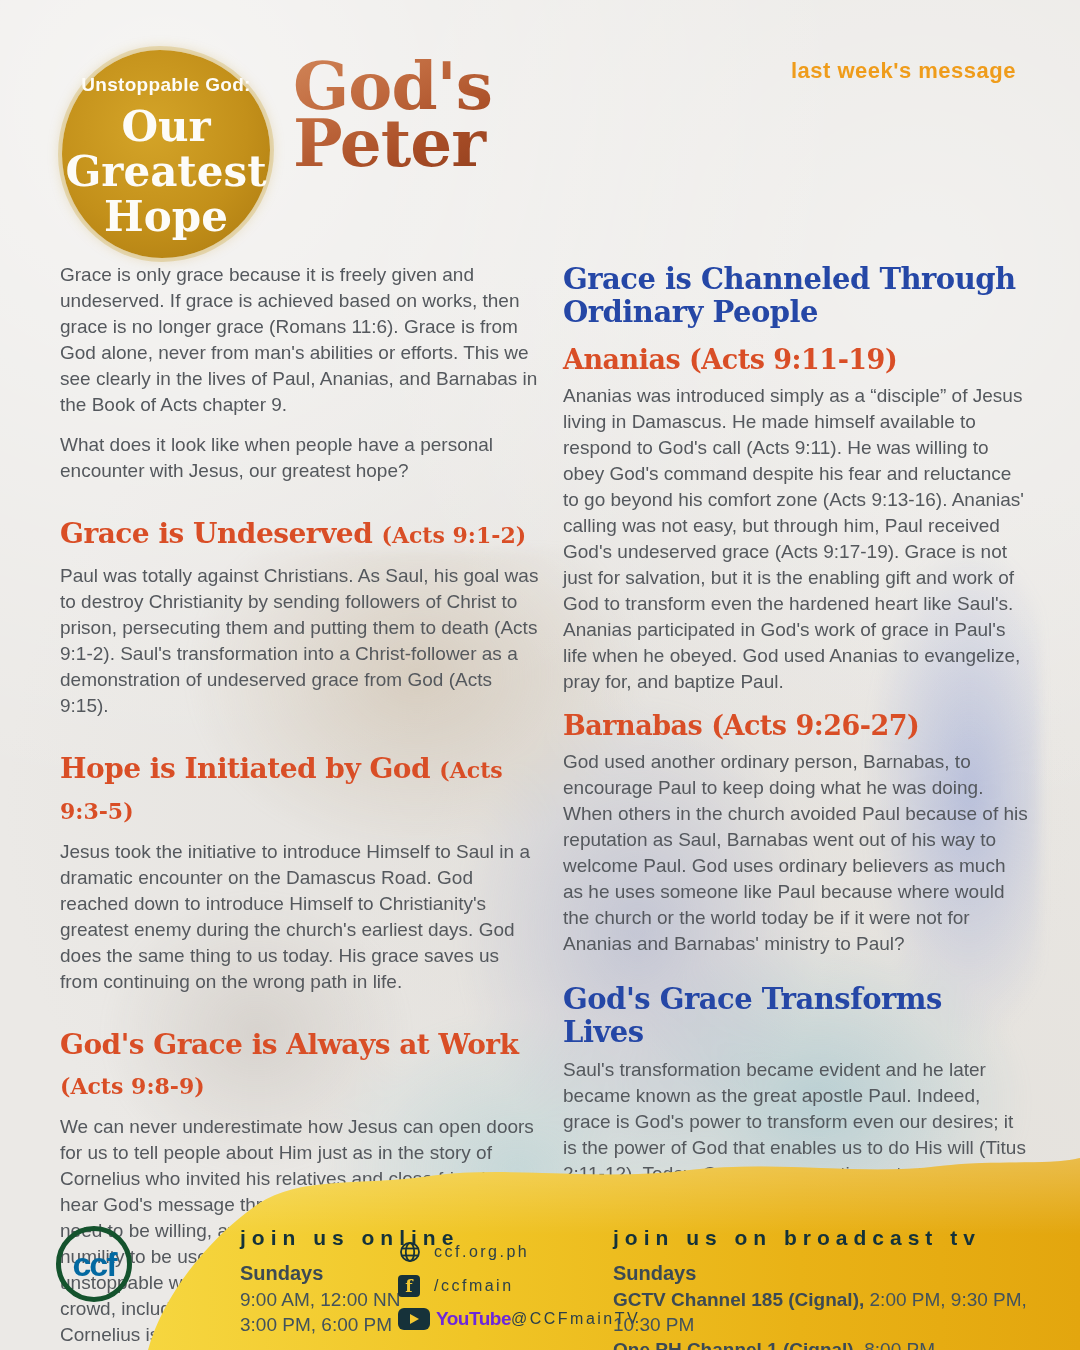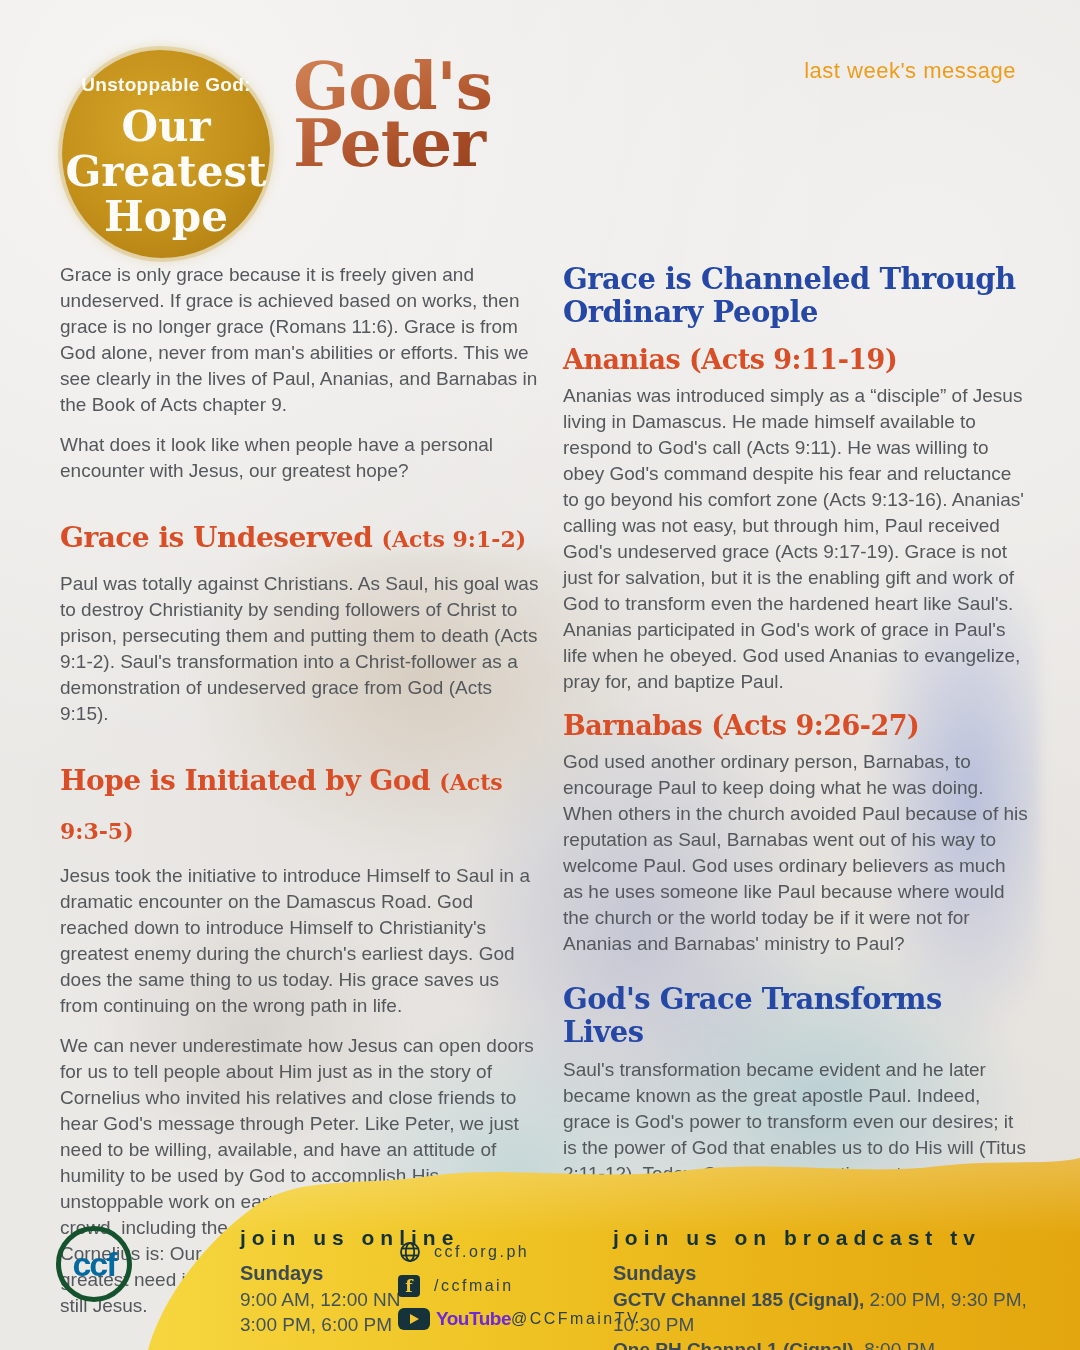--- a/index.html
+++ b/index.html
@@ -49,30 +49,30 @@
   }
   @supports ((-webkit-background-clip:text) or (background-clip:text)){
     .main-title{
       background:linear-gradient(155deg,#d08457 0%, #c06a3f 35%, #a94e27 70%, #94401f 100%);
       -webkit-background-clip:text;background-clip:text;
       -webkit-text-fill-color:transparent;color:transparent;
     }
   }
   .last-week{
     position:absolute;right:64px;top:58px;
-    color:#ef9c1b;font-weight:normal;font-size:22px;letter-spacing:.5px;text-align:center;
+    color:#ef9c1b;font-weight:bold;font-size:22px;letter-spacing:.5px;text-align:center;
   }
   
   .col{position:absolute;color:#54585d;font-size:19px;line-height:26px;}
   .col-left{left:60px;top:262px;width:482px;}
   .col-right{left:563px;top:255px;width:465px;}
   .col p{margin:0 0 14px 0;}
   h3.sec{
     font-family:"DejaVu Serif", serif;font-weight:bold;
-    color:#d94e26;font-size:28px;line-height:48px;margin:30px 0 8px 0;letter-spacing:-.5px;
+    color:#d94e26;font-size:28px;line-height:40px;margin:30px 0 8px 0;letter-spacing:-.5px;
   }
   h3.sec .ref, h2.blue .ref{font-size:22px;letter-spacing:0;}
   h2.blue{
     font-family:"DejaVu Serif", serif;font-weight:bold;
     color:#2547a6;font-size:29px;line-height:33px;margin:26px 0 8px 0;letter-spacing:-.5px;
   }
   h2.blue.first{margin-top:8px;}
   h3.sub{
     font-family:"DejaVu Serif", serif;font-weight:bold;
     color:#d94e26;font-size:27px;line-height:30px;margin:16px 0 8px 0;letter-spacing:-.5px;
@@ -134,20 +134,24 @@
     <span class="ref">(Acts 9:1-2)</span>
   </h3>
   <p>Paul was totally against Christians. As Saul, his goal was to destroy Christianity by sending followers of Christ to prison, persecuting them and putting them to death (Acts 9:1-2). Saul's transformation into a Christ-follower as a demonstration of undeserved grace from God (Acts 9:15).</p>
 
   <h3 class="sec">
     <span>Hope is Initiated by God</span>
     <span class="ref">(Acts 9:3-5)</span>
   </h3>
   <p>Jesus took the initiative to introduce Himself to Saul in a dramatic encounter on the Damascus Road. God reached down to introduce Himself to Christianity's greatest enemy during the church's earliest days. God does the same thing to us today. His grace saves us from continuing on the wrong path in life.</p>
 
+  <h3 class="sec">
+    <span>God's Grace is Always at Work</span>
+    <span class="ref">(Acts 9:8-9)</span>
+  </h3>
   <p>We can never underestimate how Jesus can open doors for us to tell people about Him just as in the story of Cornelius who invited his relatives and close friends to hear God's message through Peter. Like Peter, we just need to be willing, available, and have an attitude of humility to be used by God to accomplish His unstoppable work on earth. Peter's message to the crowd, including the successful, upright, and devout man Cornelius is: Our greatest problem is still sin. Our greatest need is still forgiveness. Our greatest hope is still Jesus.</p>
 </div>
 
 <div class="col col-right">
   <h2 class="blue first">Grace is Channeled Through Ordinary People</h2>
 
   <h3 class="sub">
     <span>Ananias</span>
     <span class="ref">(Acts 9:11-19)</span>
   </h3>

